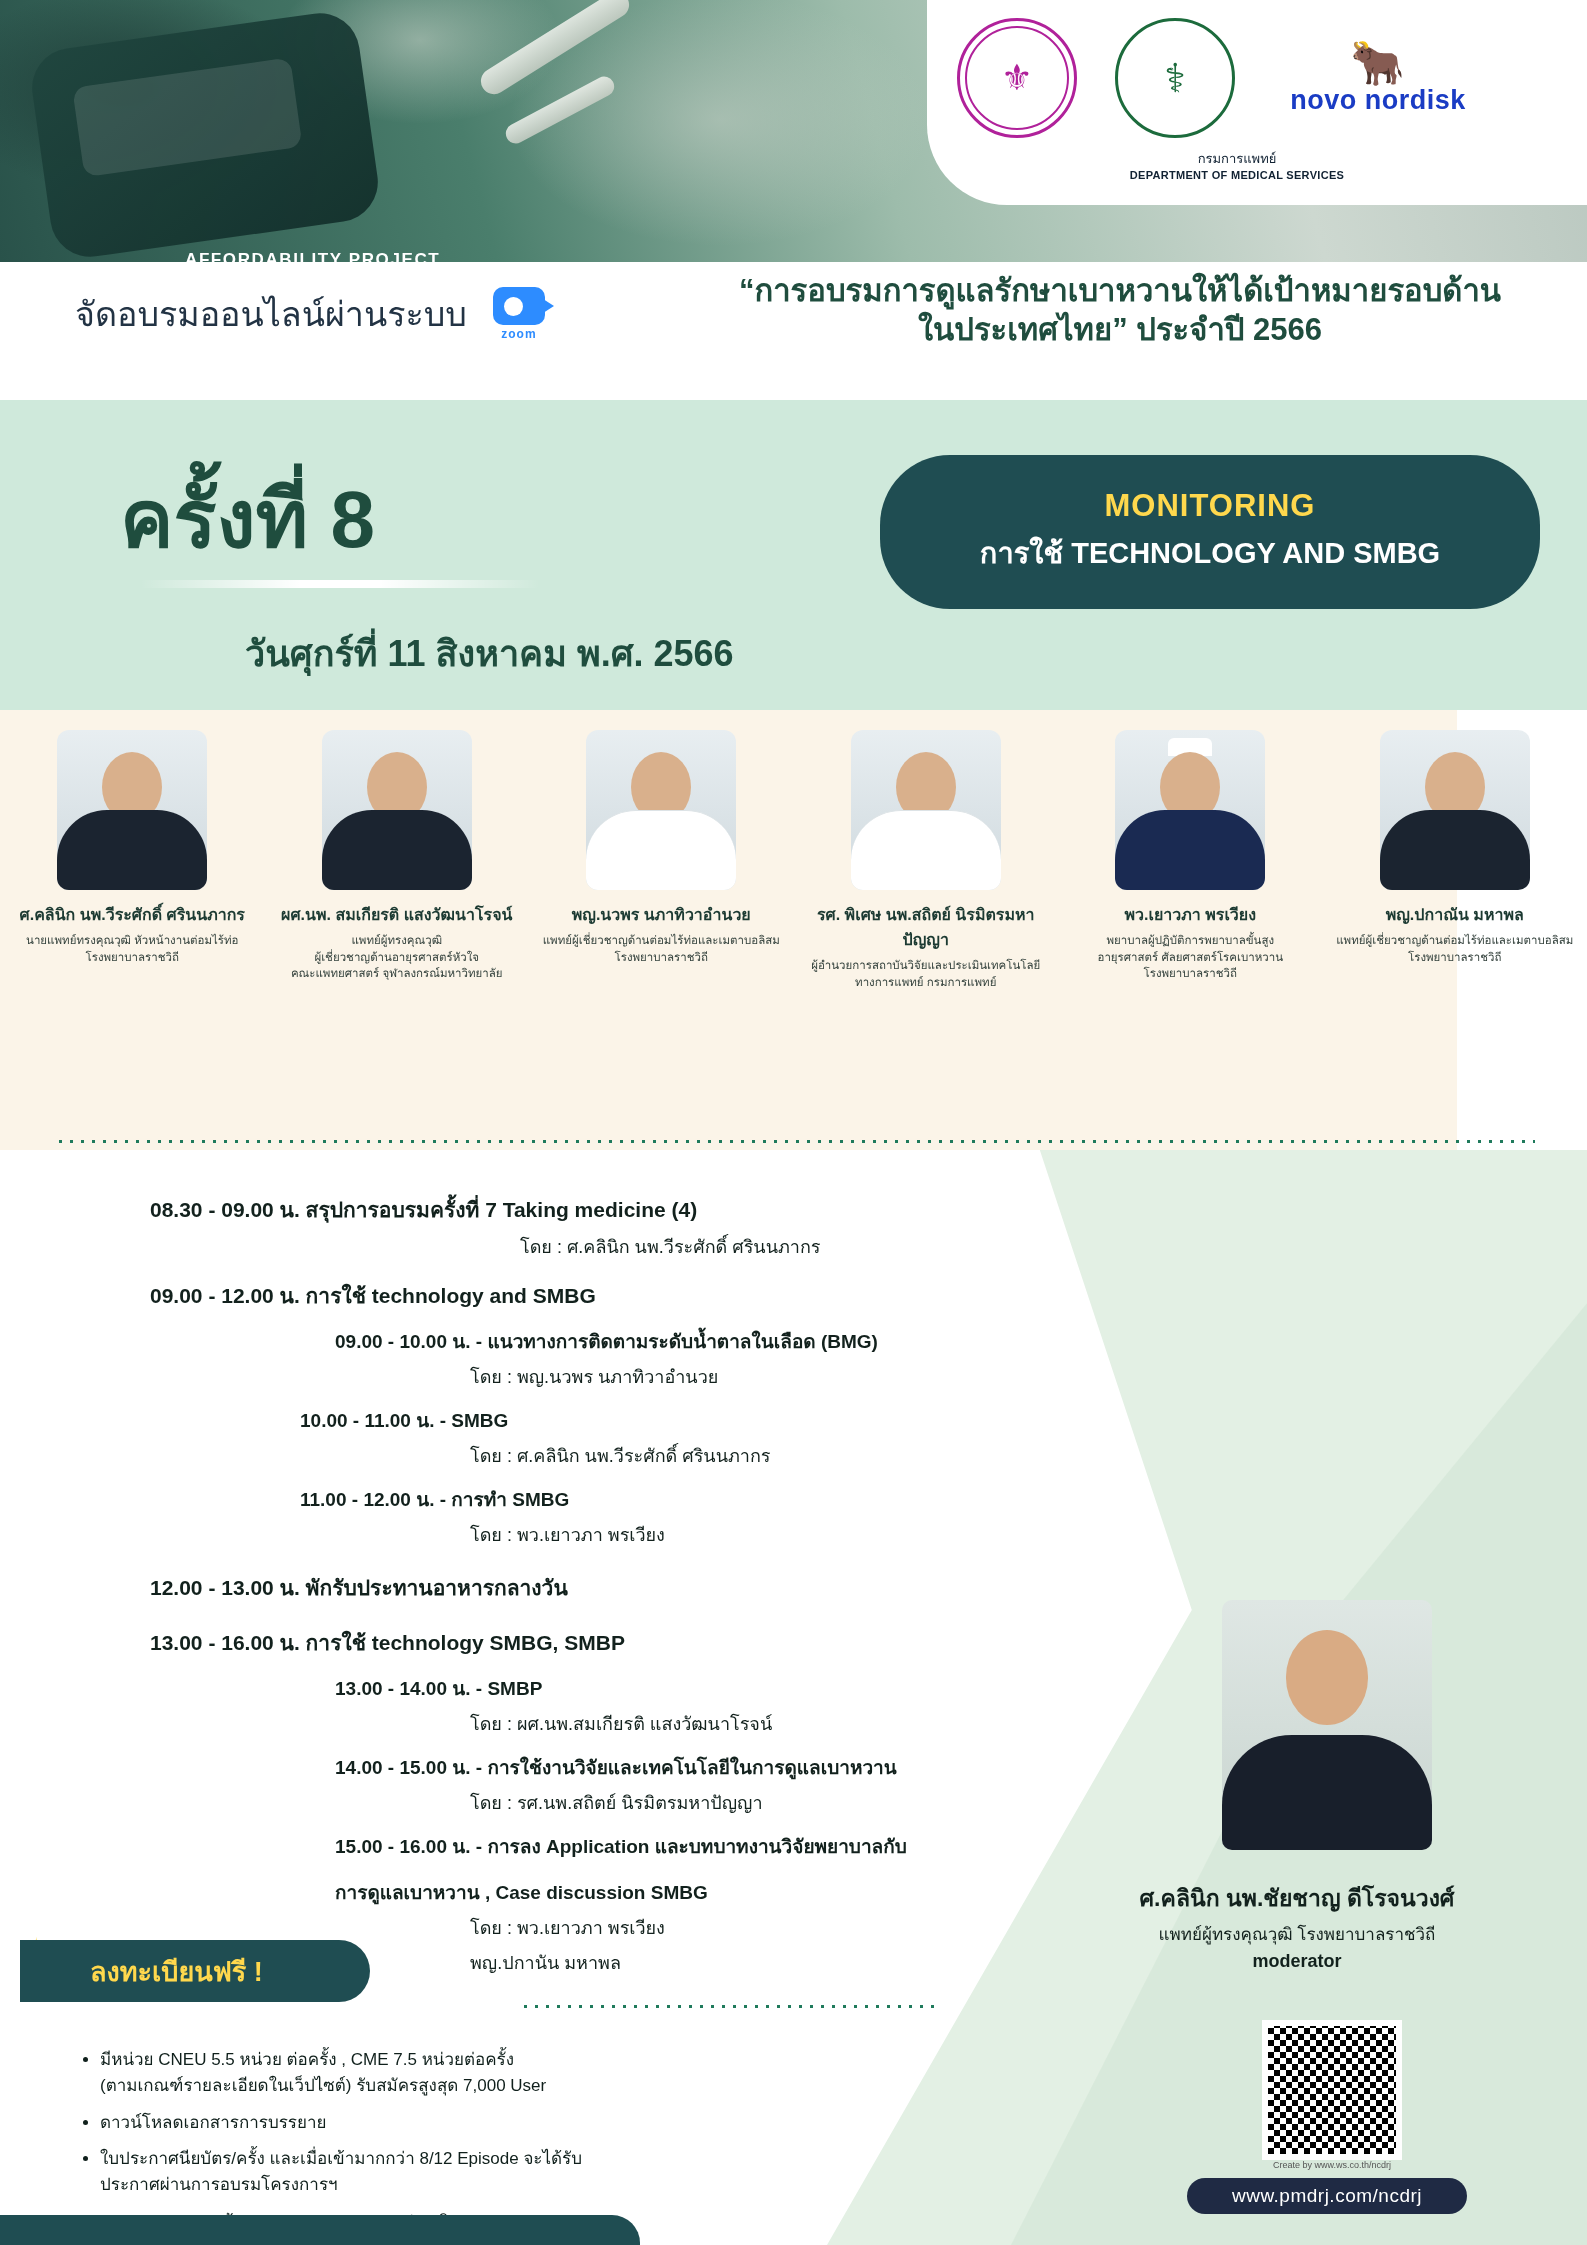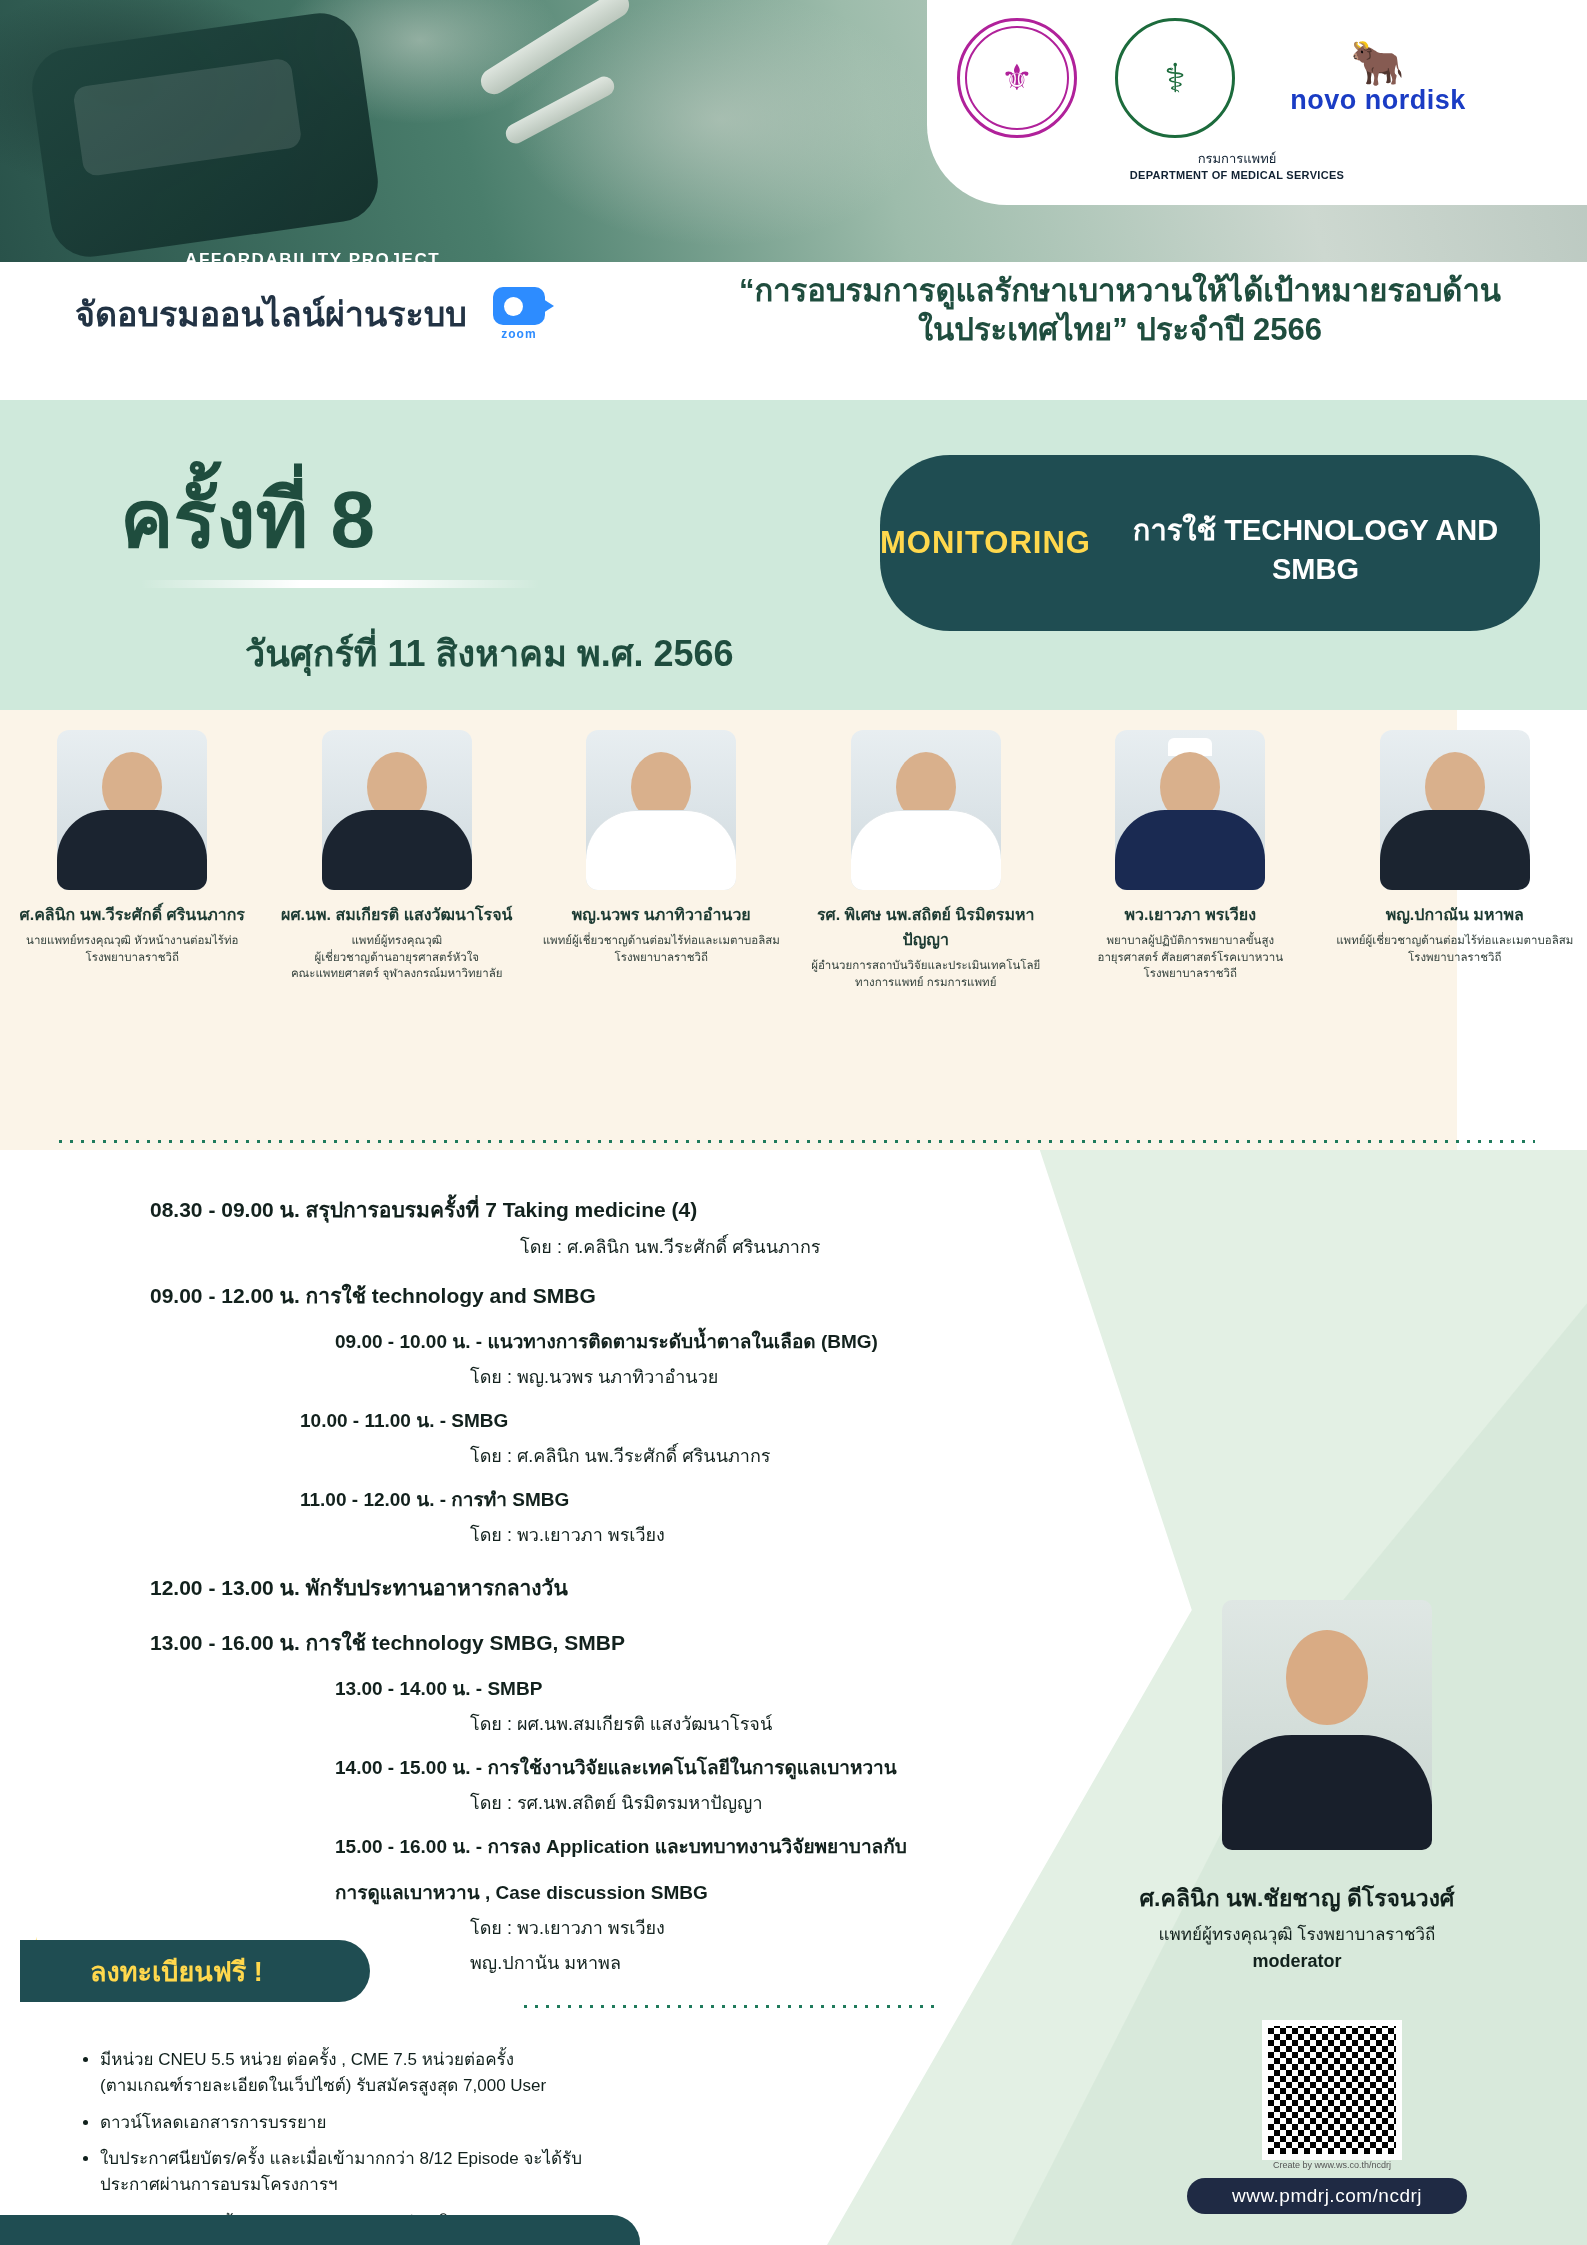--- a/index.html
+++ b/index.html
@@ -73,21 +73,21 @@
 
   .affordability {
     position:absolute; left:185px; top:250px; font-size:17px; font-weight:bold; color:#ffffff;
     letter-spacing:1.6px;
   }
   .zoom-strip {
     position:absolute; left:30px; top:275px; width:650px; height:78px;
     background:#ffffff; border-top-right-radius:40px; border-bottom-right-radius:40px;
     display:flex; align-items:center; padding-left:45px; gap:26px;
   }
-  .zoom-strip .label { font-size:34px; color:#234; font-weight:bold; }
+  .zoom-strip .label { font-size:34px; color:#234; font-weight:normal; }
   .zoom-badge { display:flex; flex-direction:column; align-items:center; }
   .zoom-icon {
     width:52px; height:38px; border-radius:10px; background:#2d8cff; position:relative;
   }
   .zoom-icon:after {
     content:""; position:absolute; right:-9px; top:10px; border-style:solid;
     border-width:9px 0 9px 14px; border-color:transparent transparent transparent #2d8cff;
   }
   .zoom-icon:before {
     content:""; position:absolute; left:11px; top:10px; width:19px; height:19px; border-radius:50%;
@@ -112,23 +112,23 @@
   }
   .underline-swoosh {
     position:absolute; left:140px; top:580px; width:400px; height:8px;
     background:linear-gradient(90deg,rgba(255,255,255,0),#ffffff 40%, #ffffff 60%, rgba(255,255,255,0));
     border-radius:4px;
   }
   .date-line {
     position:absolute; left:245px; top:625px; font-size:36px; font-weight:bold; color:#1f4d3e;
   }
   .topic-pill {
-    position:absolute; left:880px; top:455px; width:660px; height:176px;
+    position:absolute; left:880px; top:455px; width:660px; height:154px;
     background:#1f4d52; border-radius:70px;
-    display:flex; align-items:center; justify-content:center;
+    display:flex; flex-direction:column; align-items:center; justify-content:center;
     color:#ffffff; text-align:center;
   }
   .topic-pill .t1 { font-size:31px; font-weight:bold; color:#ffd84d; letter-spacing:1px; }
   .topic-pill .t2 { font-size:29px; font-weight:bold; margin-top:6px; }
 
   
   .speakers {
     position:absolute; left:0; top:710px; width:1457px; height:440px;
     background:#fbf4e8;
   }

